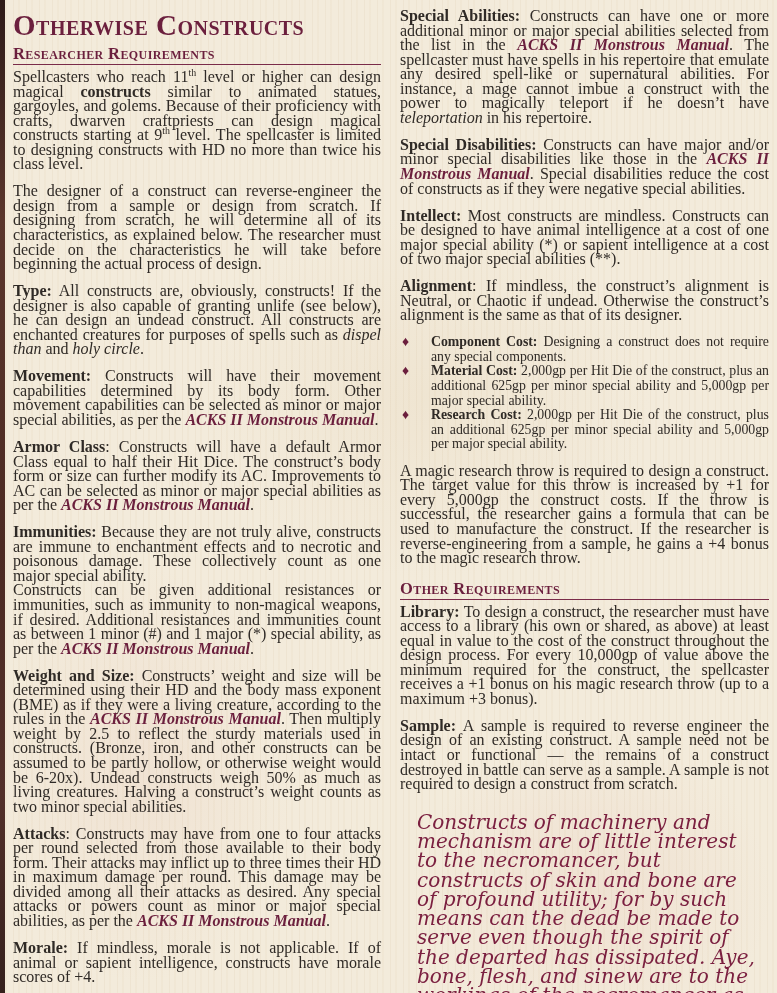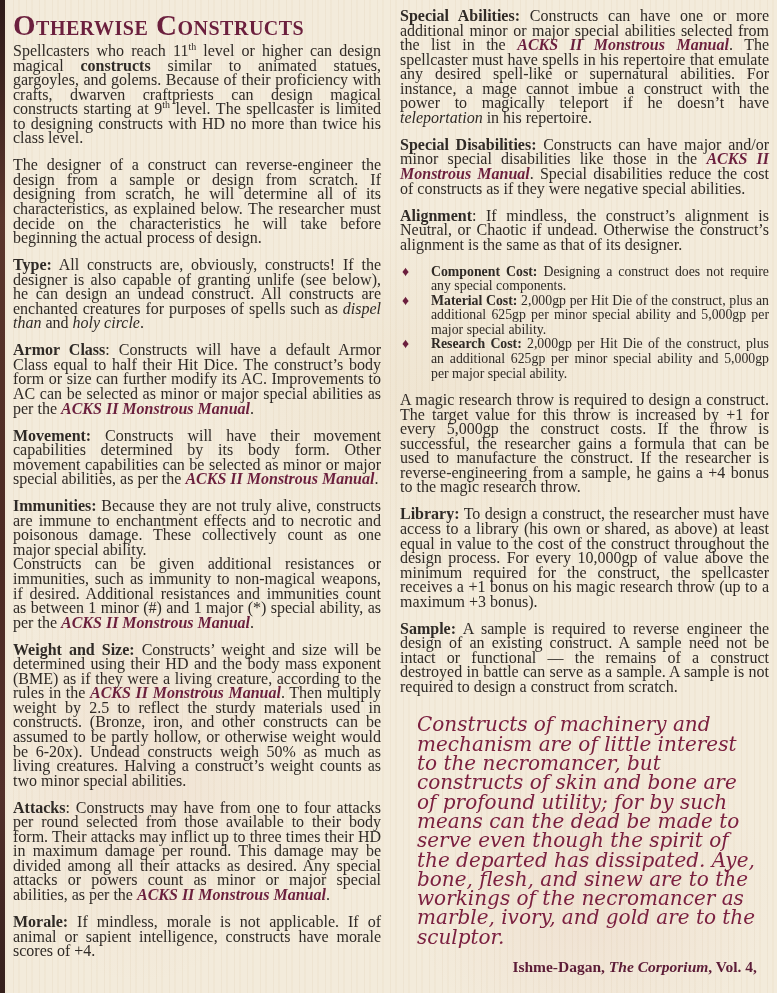--- a/index.html
+++ b/index.html
@@ -100,53 +100,56 @@
 </style>
 </head>
 <body>
 
 <div class="spine"></div>
 
 <div class="columns">
 
   <div class="col left">
     <h1 class="page-title">Otherwise Constructs</h1>
+    <h2 class="sec-heading">Researcher Requirements</h2>
     <p class="body"><span>Spellcasters who reach 11</span><sup>th</sup><span> level or higher can design magical </span><span class="st-b">constructs</span><span> similar to animated statues, gargoyles, and golems. Because of their proficiency with crafts, dwarven craftpriests can design magical constructs starting at 9</span><sup>th</sup><span> level. The spellcaster is limited to designing constructs with HD no more than twice his class level.</span></p>
     <p class="body"><span>The designer of a construct can reverse-engineer the design from a sample or design from scratch. If designing from scratch, he will determine all of its characteristics, as explained below. The researcher must decide on the characteristics he will take before beginning the actual process of design.</span></p>
     <p class="body"><span class="st-b">Type:</span><span> All constructs are, obviously, constructs! If the designer is also capable of granting unlife (see below), he can design an undead construct. All constructs are enchanted creatures for purposes of spells such as </span><span class="st-i">dispel than</span><span> and </span><span class="st-i">holy circle</span><span>.</span></p>
+    <p class="body"><span class="st-b">Movement:</span><span> Constructs will have their movement capabilities determined by its body form. Other movement capabilities can be selected as minor or major special abilities, as per the </span><span class="st-m">ACKS II Monstrous Manual</span><span>.</span></p>
     <p class="body"><span class="st-b">Armor Class</span><span>: Constructs will have a default Armor Class equal to half their Hit Dice. The construct’s body form or size can further modify its AC. Improvements to AC can be selected as minor or major special abilities as per the </span><span class="st-m">ACKS II Monstrous Manual</span><span>.</span></p>
-    <p class="body"><span class="st-b">Movement:</span><span> Constructs will have their movement capabilities determined by its body form. Other movement capabilities can be selected as minor or major special abilities, as per the </span><span class="st-m">ACKS II Monstrous Manual</span><span>.</span></p>
     <p class="body"><span class="st-b">Immunities:</span><span> Because they are not truly alive, constructs are immune to enchantment effects and to necrotic and poisonous damage.  These collectively  count  as one major special ability.</span><br><span>Constructs can be given additional resistances or immunities, such as immunity to non-magical weapons, if desired. Additional resistances and immunities count as between 1 minor (#) and 1 major (*) special ability, as per the </span><span class="st-m">ACKS II Monstrous Manual</span><span>.</span></p>
     <p class="body"><span class="st-b">Weight and Size:</span><span> Constructs’ weight and size will be determined using their HD and the body mass exponent (BME) as if they were a living creature, according to the rules in the </span><span class="st-m">ACKS II Monstrous Manual</span><span>. Then multiply weight by 2.5 to reflect the sturdy materials used in constructs. (Bronze, iron, and other constructs can be assumed to be partly hollow, or otherwise weight would be 6-20x). Undead constructs weigh 50% as much as living creatures. Halving a construct’s weight counts as two minor special abilities.</span></p>
     <p class="body"><span class="st-b">Attacks</span><span>: Constructs may have from one to four attacks per round selected from those available to their body form. Their attacks may inflict up to three times their HD in maximum damage per round. This damage may be divided among all their attacks as desired. Any special attacks or powers count as minor or major special abilities, as per the </span><span class="st-m">ACKS II Monstrous Manual</span><span>.</span></p>
     <p class="body"><span class="st-b">Morale:</span><span> If mindless, morale is not applicable. If of animal or sapient intelligence, constructs have morale scores of +4.</span></p>
   </div>
 
   <div class="col right">
     <p class="body"><span class="st-b">Special Abilities:</span><span> Constructs can have one or more additional minor or major special abilities selected from the list in the </span><span class="st-m">ACKS II Monstrous Manual</span><span>. The spellcaster must have spells in his repertoire that emulate any desired spell-like or supernatural abilities. For instance, a mage cannot imbue a construct with the power to magically teleport if he doesn’t have </span><span class="st-i">teleportation</span><span> in his repertoire.</span></p>
     <p class="body"><span class="st-b">Special Disabilities:</span><span> Constructs can have major and/or minor special disabilities like those in the </span><span class="st-m">ACKS II Monstrous Manual</span><span>. Special disabilities reduce the cost of constructs as if they were negative special abilities.</span></p>
+    <p class="body"><span class="st-b">Intellect:</span><span> Most constructs are mindless. Constructs can be designed to have animal intelligence at a cost of one major special ability (*) or sapient intelligence at a cost of two major special abilities (**).</span></p>
     <p class="body"><span class="st-b">Alignment</span><span>: If mindless, the construct’s alignment is Neutral, or Chaotic if undead. Otherwise the construct’s alignment is the same as that of its designer.</span></p>
 
     <ul class="bullets">
       <li>
         <span class="bullet-icon">♦</span>
         <span class="bullet-text"><span class="st-b">Component Cost:</span><span> Designing a construct does not require any special components.</span></span>
       </li>
       <li>
         <span class="bullet-icon">♦</span>
         <span class="bullet-text"><span class="st-b">Material Cost:</span><span> 2,000gp per Hit Die of the construct, plus an additional 625gp per minor special ability and 5,000gp per major special ability.</span></span>
       </li>
       <li>
         <span class="bullet-icon">♦</span>
         <span class="bullet-text"><span class="st-b">Research Cost:</span><span> 2,000gp per Hit Die of the construct, plus an additional 625gp per minor special ability and 5,000gp per major special ability.</span></span>
       </li>
     </ul>
 
     <p class="body"><span>A magic research throw is required to design a construct. The target value for this throw is increased by +1 for every 5,000gp the construct costs. If the throw is successful, the researcher gains a formula that can be used to manufacture the construct. If the researcher is reverse-engineering from a sample, he gains a +4 bonus to the magic research throw.</span></p>
 
+    <h2 class="sec-heading spaced">Other Requirements</h2>
     <p class="body"><span class="st-b">Library:</span><span> To design a construct, the researcher must have access to a library (his own or shared, as above) at least equal in value to the cost of the construct throughout the design process. For every 10,000gp of value above the minimum required for the construct, the spellcaster receives a +1 bonus on his magic research throw (up to a maximum +3 bonus).</span></p>
     <p class="body"><span class="st-b">Sample:</span><span> A sample is required to reverse engineer the design of an existing construct. A sample need not be intact or functional — the remains of a construct destroyed in battle can serve as a sample. A sample is not required to design a construct from scratch.</span></p>
 
     <div class="quote">Constructs of machinery and mechanism are of little interest to the necromancer, but constructs of skin and bone are of profound utility; for by such means can the dead be made to serve even though the spirit of the departed has dissipated. Aye, bone, flesh, and sinew are to the workings of the necromancer as marble, ivory, and gold are to the sculptor.</div>
     <div class="attribution">
       <div><span class="st-b">Ishme-Dagan, </span><span class="st-bi">The Corporium</span><span class="st-b">, Vol. 4,</span></div>
 
     </div>
   </div>
 

